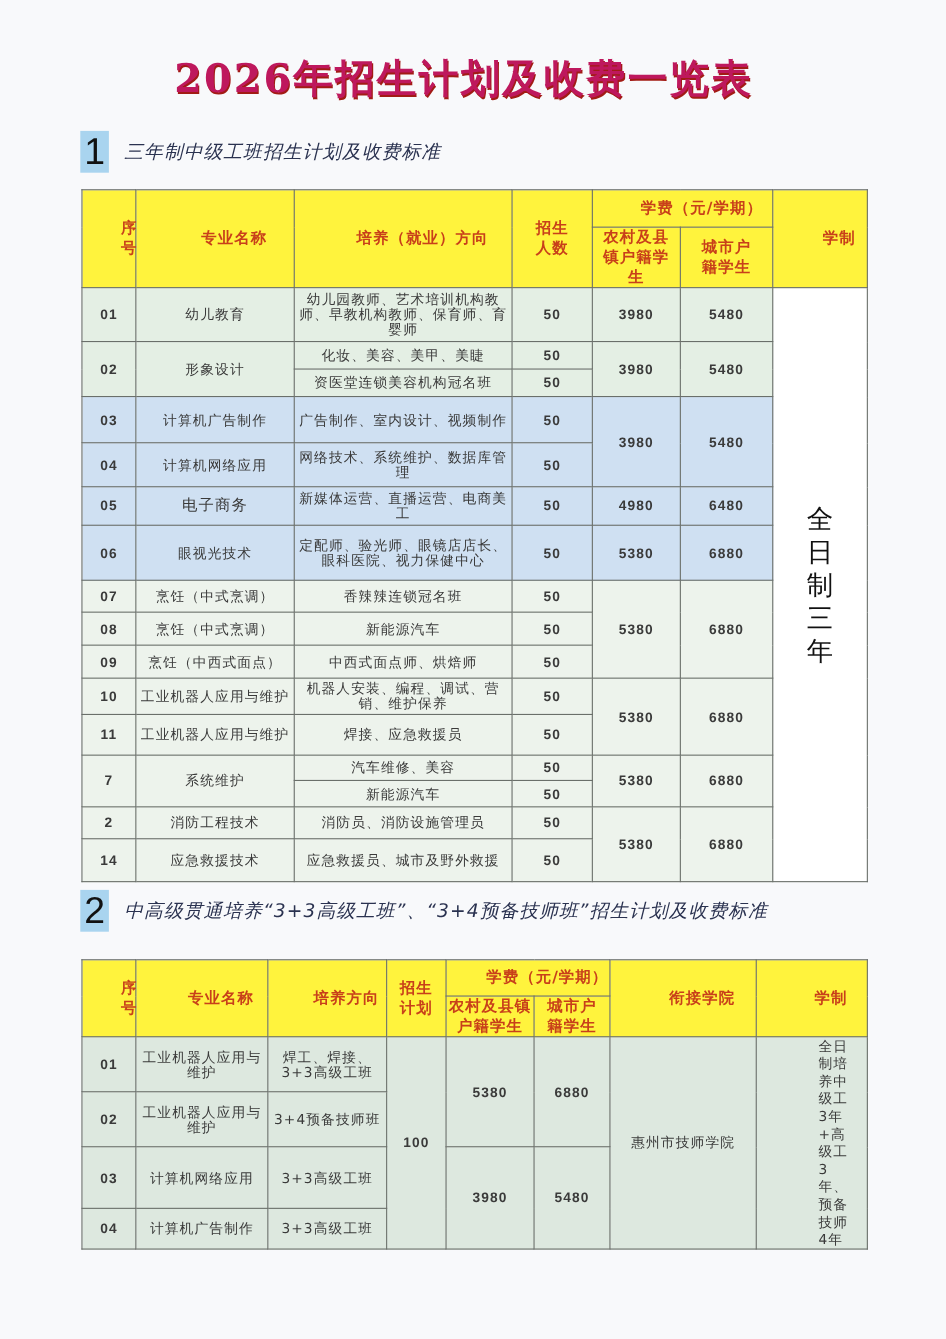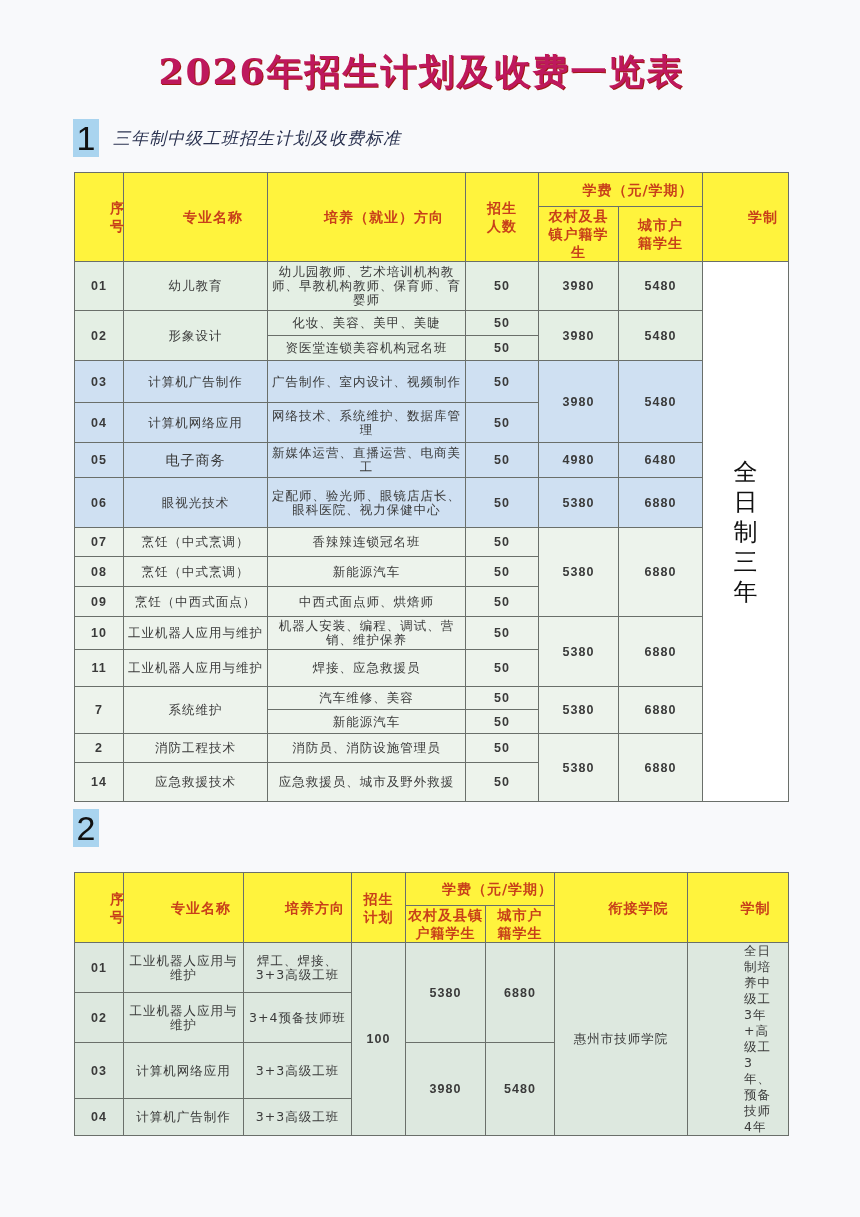--- a/index.html
+++ b/index.html
@@ -199,20 +199,21 @@
     <td class="l num">14</td>
     <td class="l left">应急救援技术</td>
     <td class="l dir">应急救援员、城市及野外救援</td>
     <td class="l num">50</td>
   </tr>
 </tbody>
   </table>
 
 <div class="section-head" style="top:809px;">
   <div class="badge">2</div>
+  <div class="section-text">中高级贯通培养“3+3高级工班”、“3+4预备技师班”招生计划及收费标准</div>
 </div>
 
 <table class="t" style="left:74px; top:872px; width:714px;">
   <colgroup>
     <col style="width:49px">
       <col style="width:120px">
       <col style="width:108px">
       <col style="width:54px">
     <col style="width:80px">
       <col style="width:69px">

